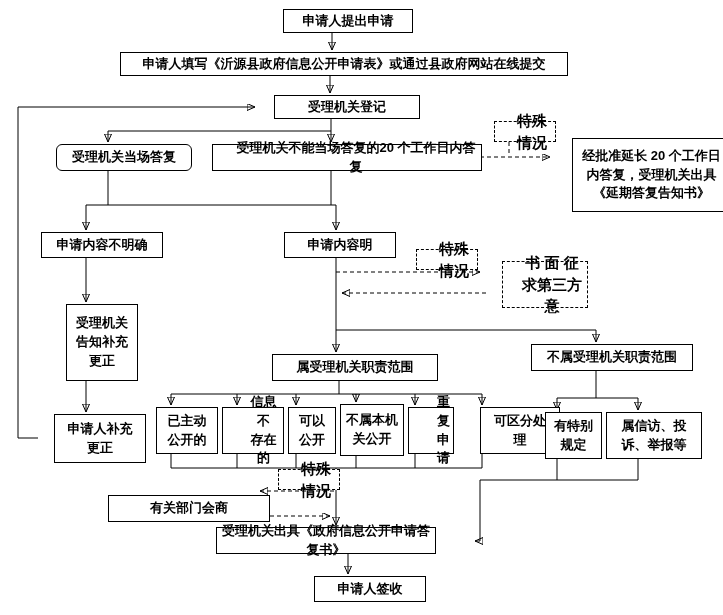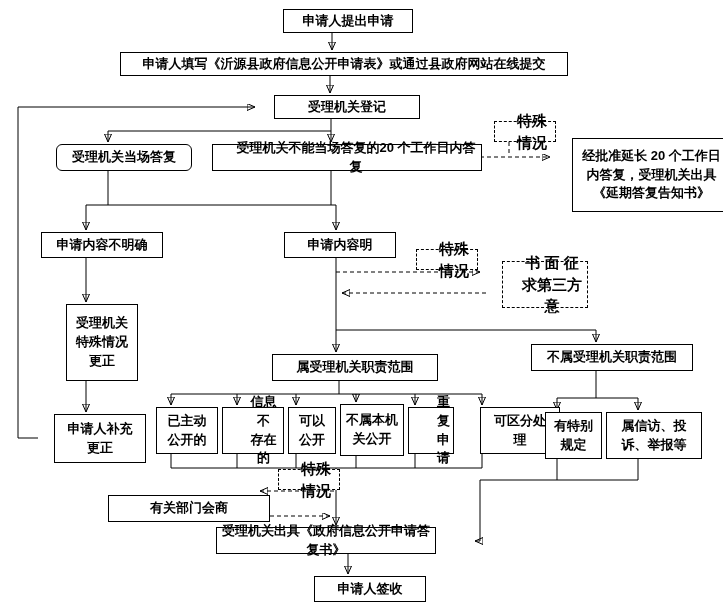--- a/index.html
+++ b/index.html
@@ -102,21 +102,21 @@
   <div class="node" style="left:25px;top:232px;width:122px;height:26px;">申请内容不明确</div>
 
   <div class="node" style="left:268px;top:232px;width:112px;height:26px;">申请内容明</div>
 
   <div class="node dashed" style="left:400px;top:249px;width:62px;height:21px;">特殊情况</div>
 
   <div class="node dashed" style="left:486px;top:261px;width:86px;height:47px;">书 面 征
 求第三方意</div>
 
   <div class="node" style="left:50px;top:304px;width:72px;height:77px;">受理机关
-特殊情况
+告知补充
 更正</div>
 
   <div class="node" style="left:256px;top:354px;width:166px;height:27px;">属受理机关职责范围</div>
 
   <div class="node" style="left:515px;top:344px;width:162px;height:27px;">不属受理机关职责范围</div>
 
   <div class="node" style="left:38px;top:414px;width:92px;height:49px;">申请人补充
 更正</div>
 
   <div class="node small" style="left:140px;top:407px;width:62px;height:47px;">已主动

